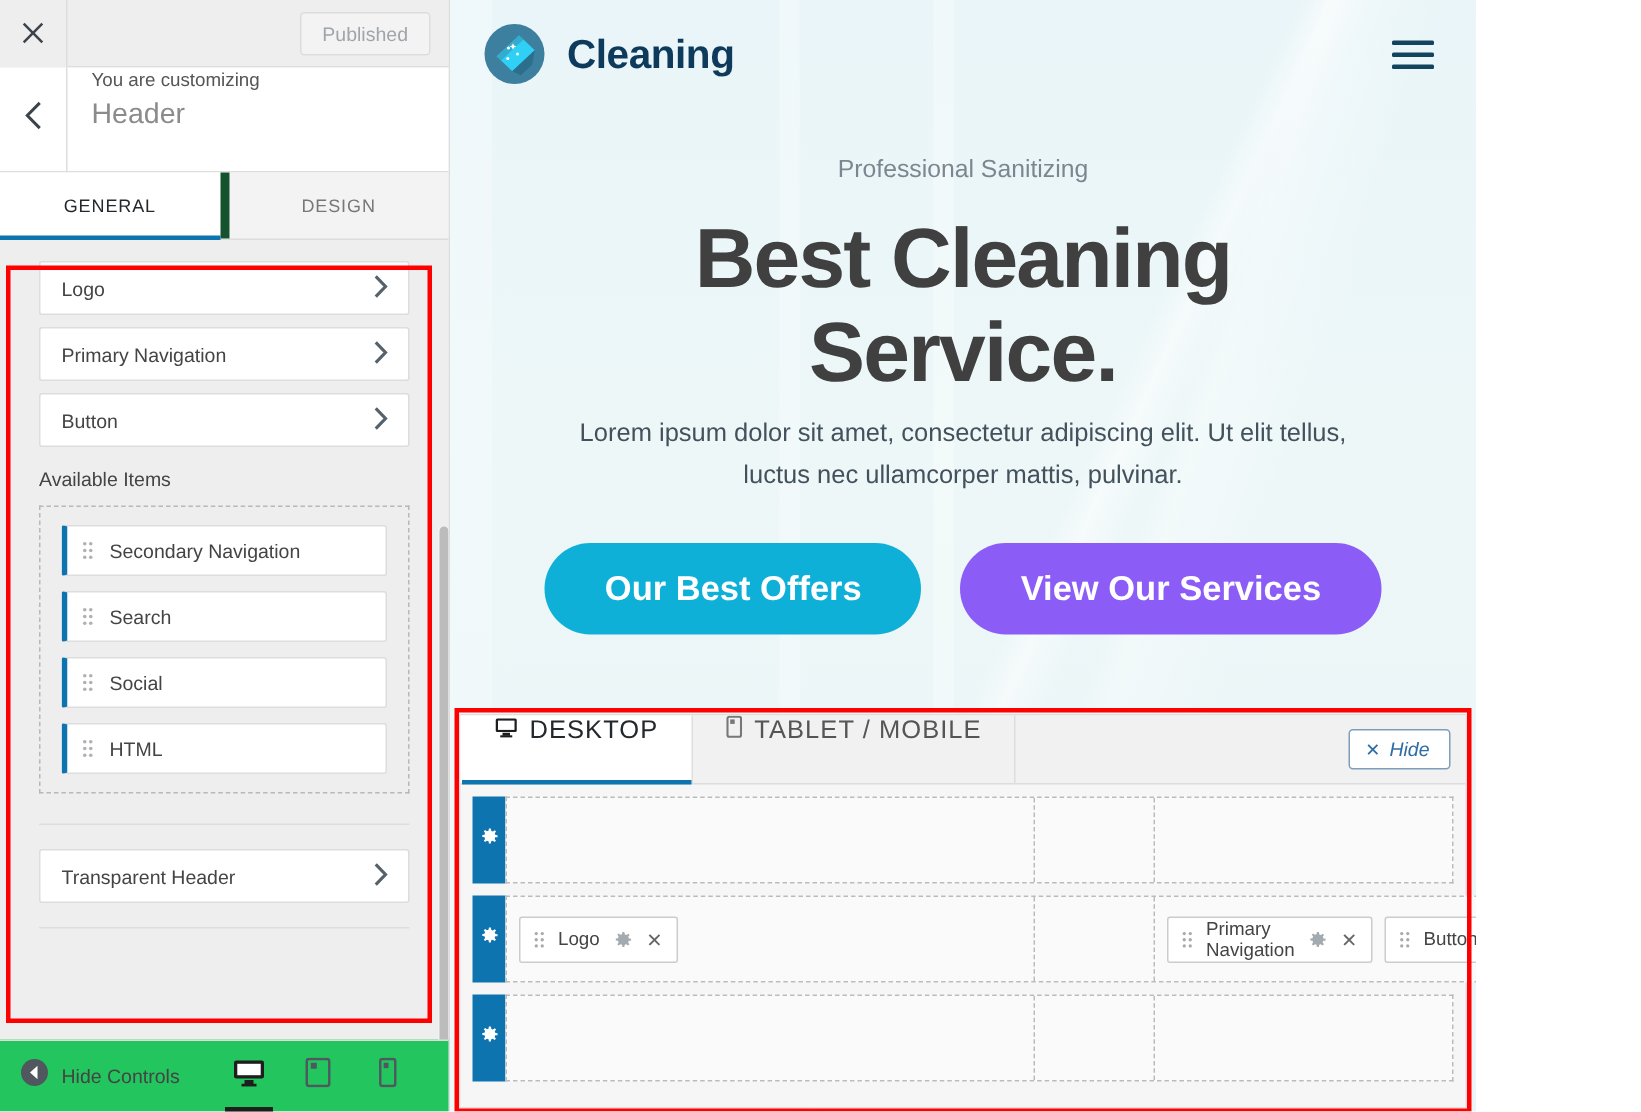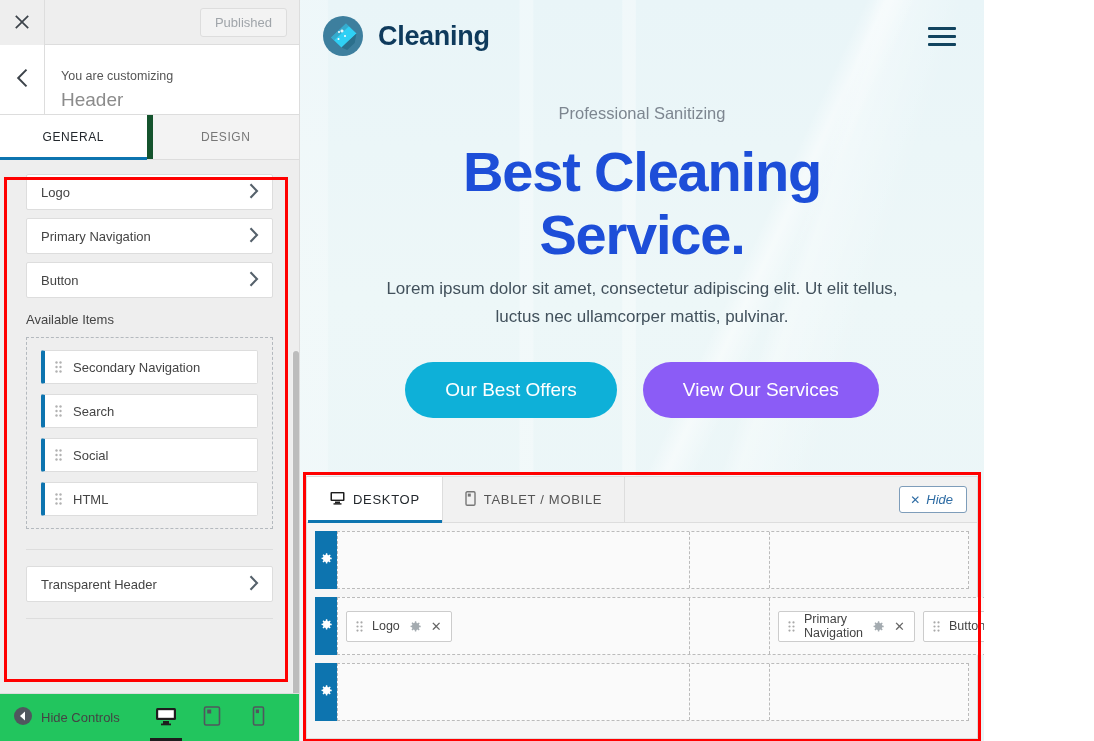--- a/index.html
+++ b/index.html
@@ -39,21 +39,21 @@
     border: 1px solid #ddd;
     border-radius: 3px;
     color: #a0a5aa;
     font-size: 13px;
     padding: 6px 14px;
     cursor: default;
   }
   .sb-header {
     height: 70px; flex: 0 0 70px;
     background: #fff;
-    display: flex; align-items: flex-end;
+    display: flex; align-items: flex-start;
     border-bottom: 1px solid #ddd;
   }
   .back-btn {
     width: 45px; height: 69px;
     display: flex; align-items: center; justify-content: center;
     border-right: 1px solid #ddd;
     cursor: pointer;
   }
   .sb-header-text { padding-left: 16px; }
   .sb-eyebrow { font-size: 12.5px; color: #555; line-height: 1.4; }
@@ -175,31 +175,31 @@
   .logo-wrap { display: flex; align-items: center; gap: 14px; }
   .logo-mark { width: 42px; height: 42px; }
   .logo-text { font-size: 27px; font-weight: 700; color: #0e3a5c; letter-spacing: -.3px; }
   .hamburger { margin-left: auto; display: flex; flex-direction: column; gap: 5px; cursor: pointer; padding: 6px 2px;}
   .hamburger span { display:block; width: 28px; height: 3px; background: #12445f; border-radius: 1px; }
 
   .hero-body { position: relative; z-index: 3; text-align: center; padding-top: 32px; }
   .eyebrow { font-size: 16.5px; color: #7d8690; margin-bottom: 18px; }
   .hero-title {
     font-size: 56px; line-height: 1.12; font-weight: 700;
-    color: #1d4ed8; letter-spacing: -1.2px;
+    color: #404040; letter-spacing: -1.2px;
   }
   .hero-sub {
     margin-top: 9px;
     font-size: 17px; line-height: 1.6; color: #42515c;
     max-width: 520px; margin-left: auto; margin-right: auto;
   }
   .cta-row { margin-top: 32px; display: flex; justify-content: center; gap: 26px; }
   .btn-cta {
     border: none; border-radius: 40px;
-    font-size: 19px; font-weight: 400;
+    font-size: 23px; font-weight: 700;
     color: #fff; cursor: pointer;
     padding: 17px 40px;
     font-family: inherit;
   }
   .btn-primary { background: #0eb0d8; }
   .btn-secondary { background: #8b5cf6; }
 
   
   .builder {
     position: absolute; left: 6px; right: 6px; bottom: 2px;
@@ -216,23 +216,23 @@
     z-index: 20; pointer-events: none;
   }
   .builder-tabs {
     height: 46px; flex: 0 0 46px;
     background: #f1f1f1;
     border-bottom: 1px solid #ddd;
     display: flex; align-items: stretch;
     position: relative;
   }
   .b-tab {
-    display: flex; align-items: center; gap: 8px;
+    display: flex; gap: 8px;
     padding: 0 22px;
-    font-size: 13px; letter-spacing: .7px;
+    font-size: 17px; letter-spacing: .7px;
     color: #555; cursor: pointer;
     border-right: 1px solid #ddd;
     position: relative;
   }
   .b-tab.active { background: #fff; color: #23282d; font-weight: 400; }
   .b-tab.active::after {
     content:''; position: absolute; left:0; right:0; bottom:-1px; height:3px; background:#0d74af;
   }
   .b-tab:first-child { border-left: 1px solid transparent; }
   .hide-btn {

